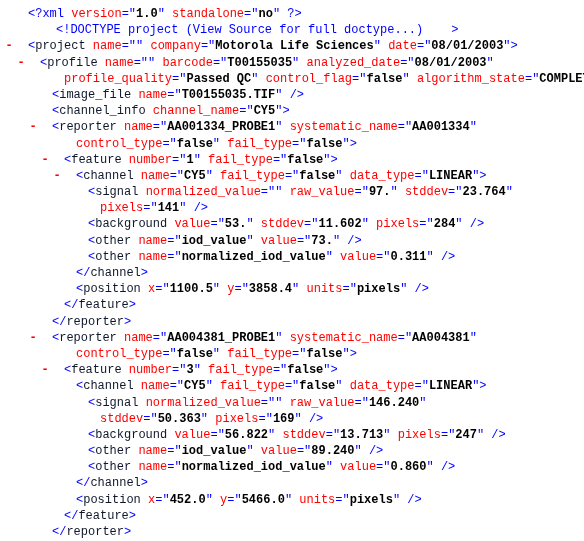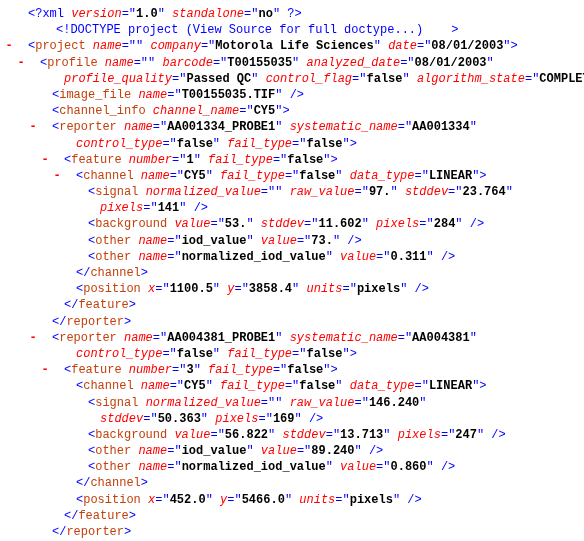--- a/index.html
+++ b/index.html
@@ -17,22 +17,22 @@
   display: inline-block;
   width: 10px;
   color: #ff0000;
   font-weight: bold;
   cursor: pointer;
   text-align: center;
   margin-right: 2px;
 }
 .pad { display: inline-block; width: 12px; }
 .ind { display: inline-block; }
-.tagname { color: #c2410c; }
-.attrn { color: #ff0000; font-style: italic; }
+.tagname { color: #0f172a; }
+.attrn { color: #ff0000; }
 .attrv { color: #000000; font-weight: bold; margin-top: 8px; }
 .punct { color: #0000ff; }
 .pi { color: #0000ff; }
 .doctype { color: #0000ff; margin-left: 28px; }
 .italic { }
 </style>
 </head>
 <body>
 
 <div>

